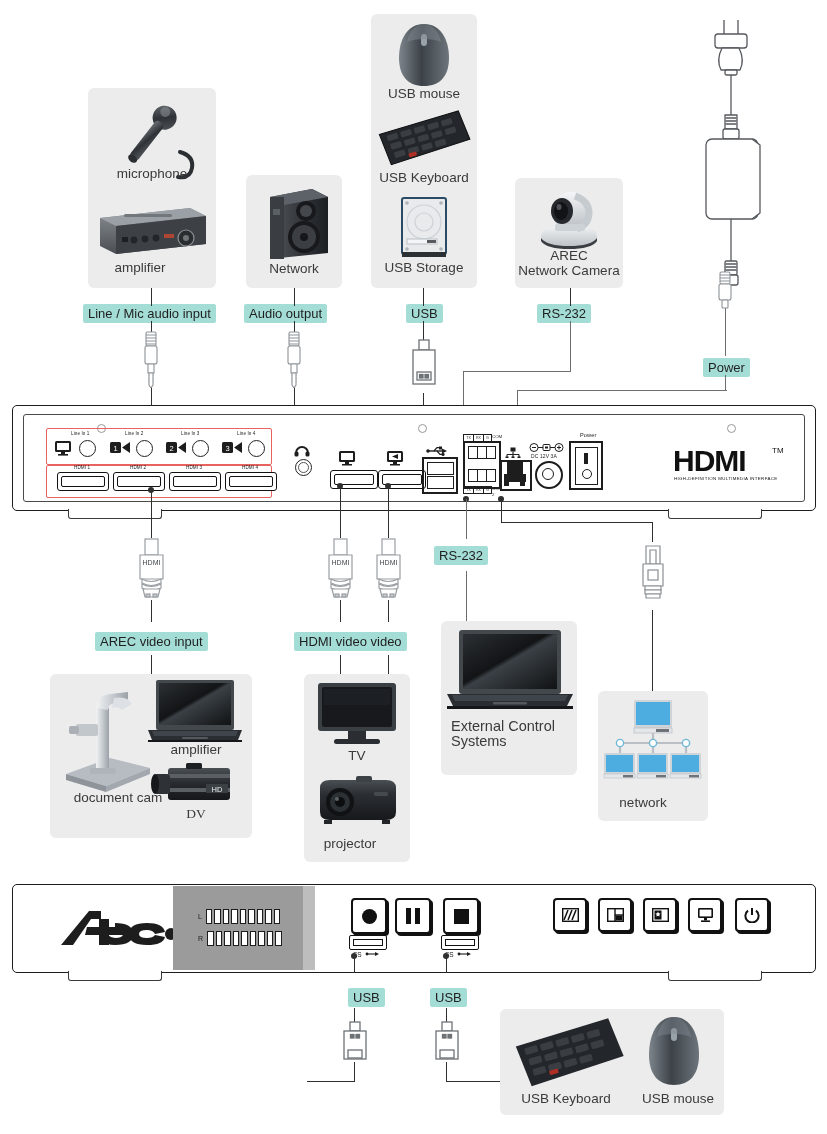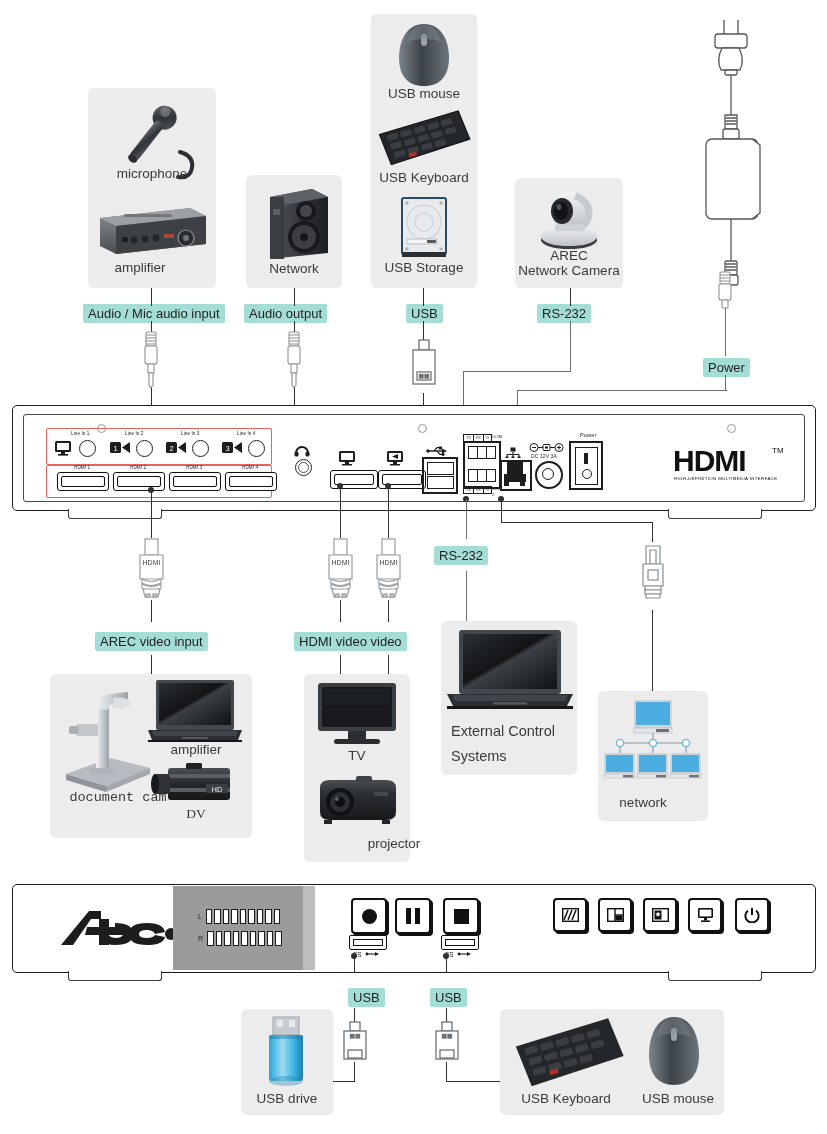--- a/index.html
+++ b/index.html
@@ -205,21 +205,21 @@
       <rect x="43" y="117" width="16" height="10" rx="2" fill="#fff"></rect>
       <path d="M32 127 h40 a6 6 0 0 1 6 6 v68 a6 6 0 0 1 -6 6 h-40 a6 6 0 0 1 -6 -6 v-68 a6 6 0 0 1 6 -6 Z" fill="#fff"></path>
       <path d="M72 127 l8 6 v68 l-8 6" fill="#fff"></path>
       <path d="M51 207 v42"></path>
       <rect x="45" y="249" width="12" height="14" rx="1.4" fill="#fff"></rect>
       <path d="M45.5 252 h11 M45.5 255 h11 M45.5 258 h11"></path>
       <rect x="44" y="263" width="14" height="10" rx="2" fill="#fff"></rect>
     </g>
   </svg>
 
-  <div class="tag" style="left:83px;top:304px;">Audio / Mic audio input</div>
+  <div class="tag" style="left:83px;top:304px;">Line / Mic audio input</div>
   <div class="tag" style="left:244px;top:304px;text-align:right;">Audio output</div>
   <div class="tag" style="left:406px;top:304px;">USB</div>
   <div class="tag" style="left:537px;top:304px;">RS-232</div>
   <div class="tag" style="left:703px;top:358px;">Power</div>
 
   <div class="vline" style="left:151px;top:288px;height:18px;"></div>
   <div class="vline" style="left:151px;top:321px;height:20px;"></div>
   <div class="vline" style="left:151px;top:385px;height:50px;"></div>
   <div class="dot" style="left:148px;top:429px;"></div>
 
@@ -549,21 +549,21 @@
       <polygon points="14,92 58,76 98,86 54,104" fill="#b6bcc2"></polygon>
       <polygon points="14,92 54,104 54,110 14,98" fill="#8e949a"></polygon>
       <polygon points="54,104 98,86 98,92 54,110" fill="#a2a8ae"></polygon>
       <rect x="44" y="26" width="13" height="62" fill="url(#dcg)"></rect>
       <path d="M44 26 q0 -12 14 -14 l18 -2 l0 10 l-16 2 q-4 1 -4 6 Z" fill="url(#dcg)"></path>
       <path d="M62 16 q14 -2 18 6 l-10 6 q-4 -4 -10 -2 Z" fill="#dde1e5"></path>
       <rect x="24" y="42" width="22" height="12" rx="2" fill="#c2c7cc"></rect>
       <rect x="17" y="44" width="10" height="8" rx="2" fill="#aab0b6"></rect>
       <rect x="38" y="86" width="26" height="6" rx="2" fill="#aeb4ba"></rect>
     </svg>
-    <div class="devlabel" style="left:0;top:116px;width:136px;font-family:Liberation Mono, monospace;">document cam</div>
+    <div class="devlabel" style="left:0;top:116px;width:136px;">document cam</div>
 
     <svg width="100" height="66" style="position:absolute;left:96px;top:4px;">
       <defs>
         <linearGradient id="scr" x1="0" y1="0" x2="1" y2="1">
           <stop offset="0" stop-color="#2c3034"></stop>
             <stop offset="0.45" stop-color="#121416"></stop>
           <stop offset="0.5" stop-color="#3a4045"></stop>
             <stop offset="1" stop-color="#101214"></stop>
         </linearGradient>
       </defs>
@@ -617,42 +617,42 @@
       <path d="M16 18 q0 -8 10 -8 h56 q10 0 10 8 v24 q0 8 -10 8 h-56 q-10 0 -10 -8 Z" fill="url(#prjg)"></path>
       <ellipse cx="36" cy="32" rx="14" ry="14" fill="#101214"></ellipse>
       <ellipse cx="36" cy="32" rx="10" ry="10" fill="#2b3034"></ellipse>
       <ellipse cx="36" cy="32" rx="5" ry="5" fill="#0c0e10"></ellipse>
       <ellipse cx="33" cy="29" rx="2" ry="2" fill="#7b8288" opacity=".7"></ellipse>
       <rect x="52" y="6" width="16" height="6" rx="2" fill="#3d4247"></rect>
       <rect x="70" y="22" width="14" height="4" rx="1.4" fill="#454a4f"></rect>
       <rect x="20" y="50" width="8" height="4" fill="#232629"></rect>
       <rect x="78" y="50" width="8" height="4" fill="#232629"></rect>
     </svg>
-    <div class="devlabel" style="left:0;top:162px;width:92px;padding-left:44px;">projector</div>
+    <div class="devlabel" style="left:0;top:162px;width:92px;">projector</div>
   </div>
 
   <div class="devbox" style="left:441px;top:621px;width:136px;height:154px;">
     <svg width="136" height="90" style="position:absolute;left:0;top:6px;">
       <defs>
         <linearGradient id="scr2" x1="0" y1="0" x2="1" y2="1">
           <stop offset="0" stop-color="#2c3034"></stop>
             <stop offset="0.45" stop-color="#121416"></stop>
           <stop offset="0.5" stop-color="#3a4045"></stop>
             <stop offset="1" stop-color="#101214"></stop>
         </linearGradient>
       </defs>
       <rect x="18" y="3" width="102" height="64" rx="3" fill="#43484d"></rect>
       <rect x="22" y="7" width="94" height="55" fill="url(#scr2)"></rect>
       <polygon points="6,67 132,67 126,79 12,79" fill="#2a2e32"></polygon>
       <polygon points="11,68 127,68 124,74 14,74" fill="#3f454a"></polygon>
       <polygon points="6,79 132,79 132,82 6,82" fill="#15171a"></polygon>
       <rect x="52" y="75" width="34" height="2.4" rx="1.2" fill="#55595e"></rect>
     </svg>
     <div class="devlabel" style="left:10px;top:98px;width:120px;text-align:left;font-size:14.5px;
-         line-height:25px;">External Control
+         line-height:15px;">External Control
 Systems</div>
   </div>
 
   <div class="devbox" style="left:598px;top:691px;width:110px;height:130px;">
     <svg width="110" height="96" style="position:absolute;left:0;top:6px;">
 
       <rect x="36" y="3" width="38" height="28" rx="1.5" fill="#cfd4d8"></rect>
       <rect x="38" y="5" width="34" height="23" fill="#4eade0"></rect>
       <rect x="36" y="31" width="38" height="5" fill="#e4e7ea" stroke="#b7bcc1" stroke-width=".7"></rect>
       <rect x="58" y="32" width="13" height="3" fill="#6d7378"></rect>
@@ -823,39 +823,20 @@
   <svg class="abs" style="left:432px;top:1020px;" width="30" height="46">
     <g fill="#fff" stroke="#6e7276" stroke-width="1.3">
       <rect x="10" y="2" width="10" height="9"></rect>
       <rect x="4" y="11" width="22" height="28"></rect>
       <rect x="8" y="30" width="14" height="8"></rect>
       <rect x="10.5" y="14.5" width="3.5" height="3.5" fill="#6e7276"></rect>
       <rect x="16" y="14.5" width="3.5" height="3.5" fill="#6e7276"></rect>
     </g>
   </svg>
 
-  <div class="devbox" style="left:241px;top:1009px;width:92px;height:106px;">
-    <svg width="92" height="78" style="position:absolute;left:0;top:4px;">
-      <defs>
-        <linearGradient id="udg" x1="0" y1="0" x2="1" y2="0">
-          <stop offset="0" stop-color="#2aa6d8"></stop>
-            <stop offset="0.4" stop-color="#9ddcf2"></stop>
-          <stop offset="0.75" stop-color="#3ab2e0"></stop>
-            <stop offset="1" stop-color="#1b7fae"></stop>
-        </linearGradient>
-      </defs>
-      <rect x="32" y="4" width="26" height="18" fill="#c6ccd2" stroke="#9aa1a7" stroke-width="1"></rect>
-      <rect x="36" y="7" width="6" height="7" fill="#e6eaed"></rect>
-      <rect x="48" y="7" width="6" height="7" fill="#e6eaed"></rect>
-      <rect x="28" y="22" width="34" height="46" rx="3" fill="url(#udg)"></rect>
-      <rect x="28" y="22" width="34" height="4" fill="#1b7fae" opacity=".5"></rect>
-      <ellipse cx="45" cy="68" rx="17" ry="5" fill="#1b7fae" opacity=".35"></ellipse>
-    </svg>
-    <div class="devlabel" style="left:0;top:82px;width:92px;">USB drive</div>
-  </div>
 
   <div class="devbox" style="left:500px;top:1009px;width:224px;height:106px;">
     <svg width="124" height="78" style="position:absolute;left:4px;top:4px;">
       <g transform="rotate(-11 62 40)">
         <polygon points="14,24 110,14 118,54 22,66" fill="#23262a"></polygon>
         <g fill="#3a3e43">
           <rect x="22" y="27" width="13" height="7" rx="1.6" transform="rotate(-5 28 30)"></rect>
           <rect x="38" y="26" width="13" height="7" rx="1.6" transform="rotate(-5 44 29)"></rect>
           <rect x="54" y="25" width="13" height="7" rx="1.6" transform="rotate(-5 60 28)"></rect>
           <rect x="70" y="24" width="13" height="7" rx="1.6" transform="rotate(-5 76 27)"></rect>

